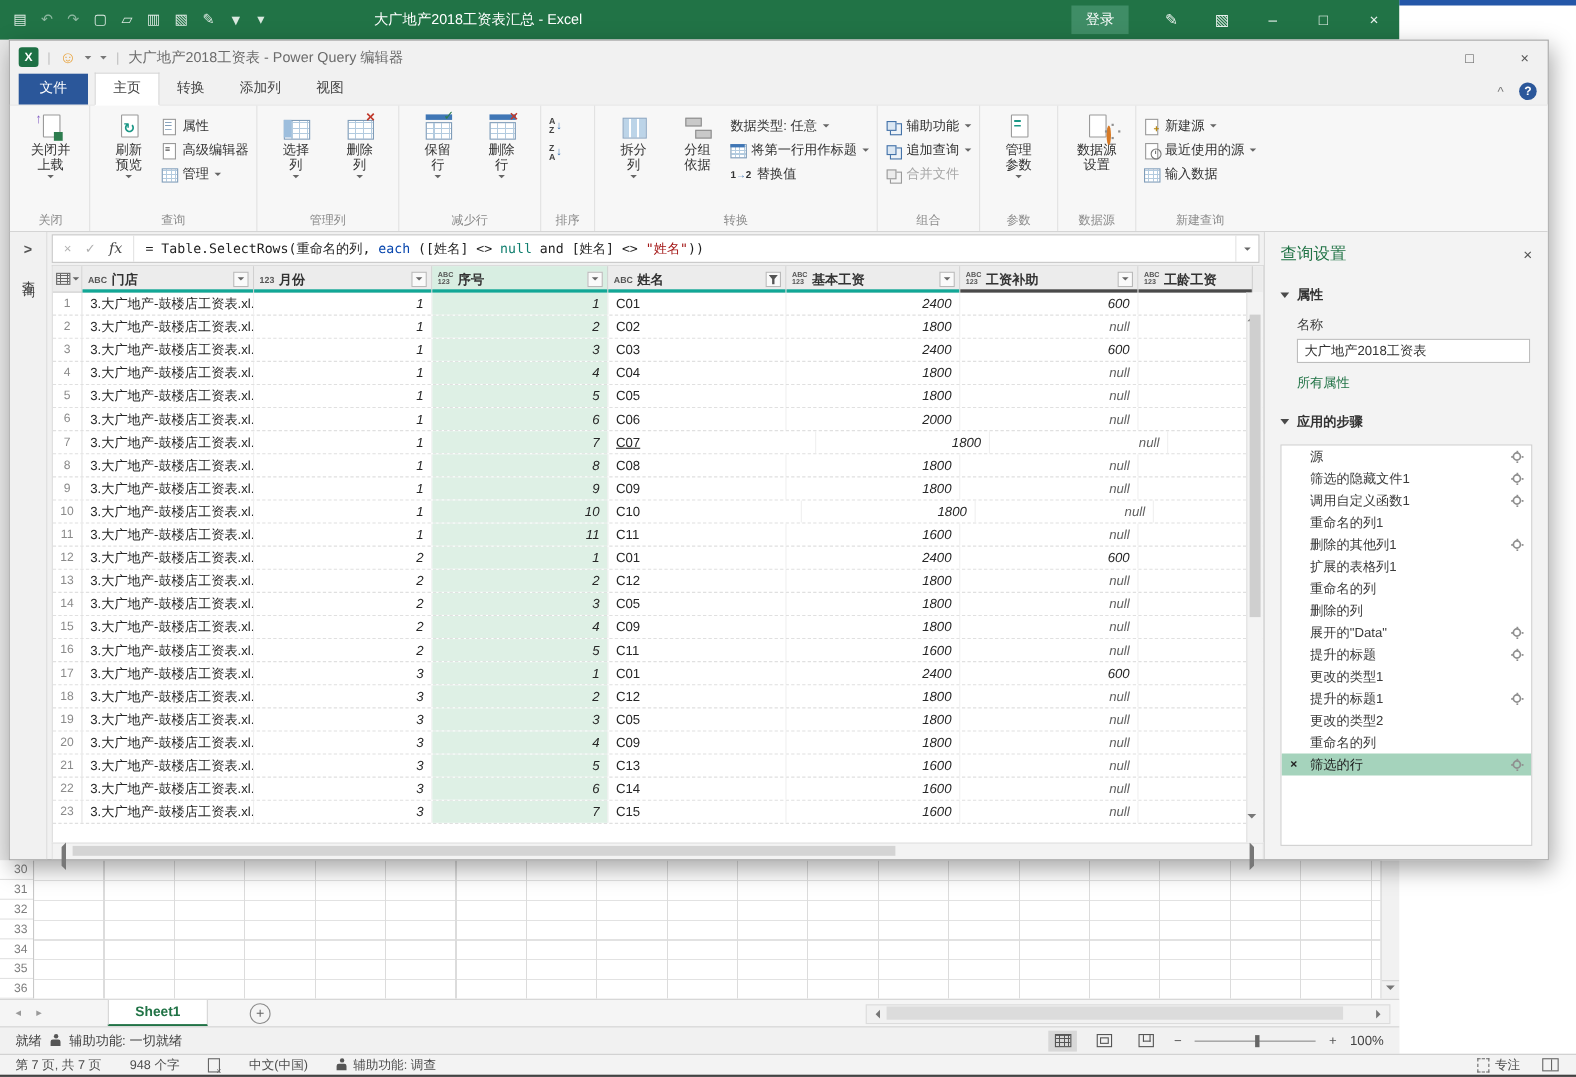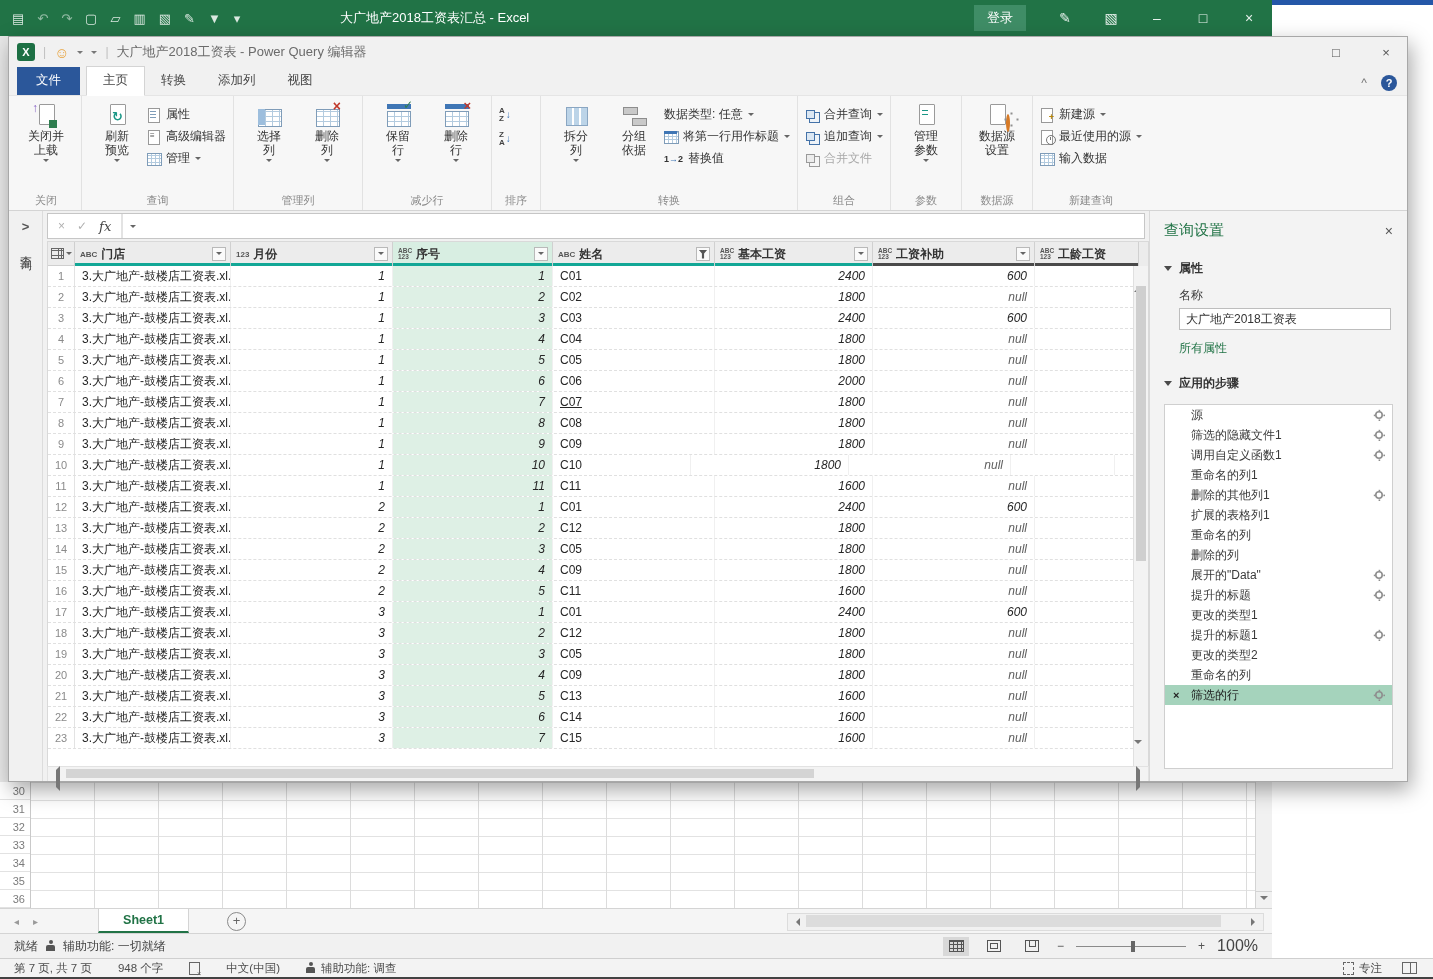--- a/index.html
+++ b/index.html
@@ -50,21 +50,21 @@
   .xls-right{margin-left:auto;display:flex;align-items:center;gap:12px;padding-right:14px}
   .viewbtn{width:26px;height:19px;display:flex;align-items:center;justify-content:center}
   .viewbtn.active{background:#d8d8d8}
   .vb-grid{width:13px;height:10px;border:1px solid #555;background:repeating-linear-gradient(90deg,transparent 0 3px,#555 3px 4px),repeating-linear-gradient(0deg,transparent 0 2.5px,#555 2.5px 3.5px)}
   .vb-page{width:12px;height:10px;border:1px solid #555;position:relative}
   .vb-page::after{content:"";position:absolute;left:2px;top:2px;right:2px;bottom:2px;border:1px solid #555}
   .vb-break{width:12px;height:10px;border:1px solid #555;position:relative}
   .vb-break::after{content:"";position:absolute;left:3px;top:0;width:5px;height:5px;border:1px solid #555;border-top:none}
   .zoomslider{width:110px;height:1px;background:#8a8a8a;position:relative}
   .zoomslider .zthumb{position:absolute;left:50%;top:-5px;width:4px;height:11px;background:#666}
-  .zoomtxt{font-size:16px;color:#444}
+  .zoomtxt{font-size:12px;color:#444}
   
   .pq{left:8px;top:36px;width:1400px;height:746px;background:#f1f1f1;border:1px solid #a8a8a8;box-shadow:3px 8px 20px rgba(0,0,0,.35);box-sizing:border-box;display:flex;flex-direction:column}
   .pq-titlebar{height:30px;display:flex;align-items:center;gap:8px;padding-left:8px;font-size:13px;color:#6b6b6b}
   .xlicon{width:18px;height:18px;background:#1d7044;border-radius:3px;color:#fff;font-weight:bold;font-size:11px;display:flex;align-items:center;justify-content:center}
   .tsep{color:#c0c0c0;font-size:12px}
   .smiley{color:#e8a33d;font-size:15px}
   .tinycaret{width:0;height:0;border:3.5px solid transparent;border-top-color:#777;margin-top:3px}
   .pq-title-text{flex:1;white-space:nowrap;overflow:hidden}
   .wbtn{width:42px;height:29px;display:flex;align-items:center;justify-content:center;color:#555;font-size:13px}
   .pq-tabs{height:28px;display:flex;align-items:flex-end;padding-left:8px;position:relative}
@@ -459,21 +459,21 @@
       </div>
       <div class="glabel">转换</div>
     </div>
 
     <div class="grp">
       <div class="vstack">
         <div class="smallbtn">
             <span class="mi">
               <span class="mi-sq2"></span>
             </span>
-            <span>合并查询</span>
+            <span>辅助功能</span>
             <span class="scaret"></span>
           </div>
         <div class="smallbtn">
             <span class="mi">
               <span class="mi-sq2"></span>
             </span>
             <span>追加查询</span>
             <span class="scaret"></span>
           </div>
         <div class="smallbtn disabled">
@@ -547,20 +547,21 @@
     </div>
 
     <div class="pq-center">
 
       <div class="fbar">
         <div class="fxbox">
           <span class="fgrey">×</span>
           <span class="fgrey">✓</span>
           <span class="fxsym">fx</span>
         </div>
+        <div class="fexpr" id="fexpr"><span>= Table.SelectRows(重命名的列, </span><span class="kw">each</span><span> ([姓名] &lt;&gt; </span><span class="nul">null</span><span> and [姓名] &lt;&gt; </span><span class="str">"姓名"</span><span>))</span></div>
         <div class="fdrop">
             <span class="scaret"></span>
           </div>
       </div>
 
       <div class="tablewrap">
         <div class="thead" id="thead">
           <div class="corner">
               <span class="cgrid"></span>
               <span class="scaret" style="border-width:3px"></span>
@@ -690,21 +691,21 @@
               <div class="tcell txt" style="width: 162px;">C06</div>
               <div class="tcell num" style="width: 158px;">2000</div>
               <div class="tcell num nul" style="width: 162px;">null</div>
               <div class="tcell num" style="width: 104px;"></div>
             </div>
             <div class="trow">
               <div class="rn">7</div>
               <div class="tcell txt" style="width: 156px;">3.大广地产-鼓楼店工资表.xl...</div>
               <div class="tcell num" style="width: 162px;">1</div>
               <div class="tcell num selcol" style="width: 160px;">7</div>
-              <div class="tcell txt" style="width: 162px; text-decoration: underline;">C07</div>
+              <div class="tcell txt" style="width: 189px; text-decoration: underline;">C07</div>
               <div class="tcell num" style="width: 158px;">1800</div>
               <div class="tcell num nul" style="width: 162px;">null</div>
               <div class="tcell num" style="width: 104px;"></div>
             </div>
             <div class="trow">
               <div class="rn">8</div>
               <div class="tcell txt" style="width: 156px;">3.大广地产-鼓楼店工资表.xl...</div>
               <div class="tcell num" style="width: 162px;">1</div>
               <div class="tcell num selcol" style="width: 160px;">8</div>
               <div class="tcell txt" style="width: 162px;">C08</div>
@@ -720,21 +721,21 @@
               <div class="tcell txt" style="width: 162px;">C09</div>
               <div class="tcell num" style="width: 158px;">1800</div>
               <div class="tcell num nul" style="width: 162px;">null</div>
               <div class="tcell num" style="width: 104px;"></div>
             </div>
             <div class="trow">
               <div class="rn">10</div>
               <div class="tcell txt" style="width: 156px;">3.大广地产-鼓楼店工资表.xl...</div>
               <div class="tcell num" style="width: 162px;">1</div>
               <div class="tcell num selcol" style="width: 160px;">10</div>
-              <div class="tcell txt" style="width: 138px;">C10</div>
+              <div class="tcell txt" style="width: 176px;">C10</div>
               <div class="tcell num" style="width: 158px;">1800</div>
               <div class="tcell num nul" style="width: 162px;">null</div>
               <div class="tcell num" style="width: 104px;"></div>
             </div>
             <div class="trow">
               <div class="rn">11</div>
               <div class="tcell txt" style="width: 156px;">3.大广地产-鼓楼店工资表.xl...</div>
               <div class="tcell num" style="width: 162px;">1</div>
               <div class="tcell num selcol" style="width: 160px;">11</div>
               <div class="tcell txt" style="width: 162px;">C11</div>

